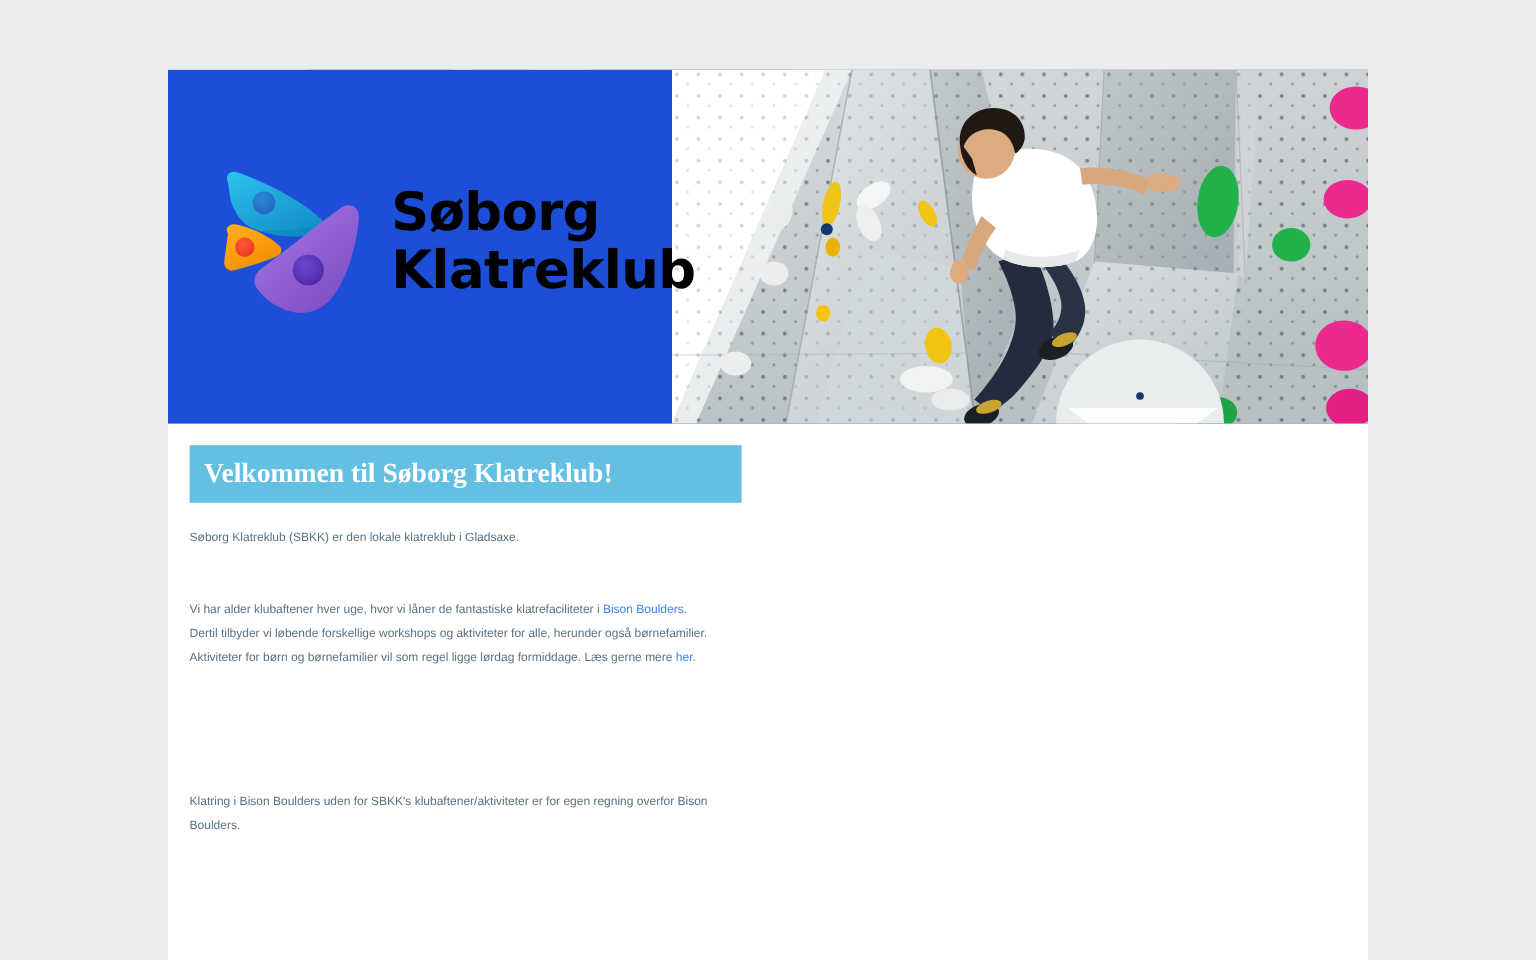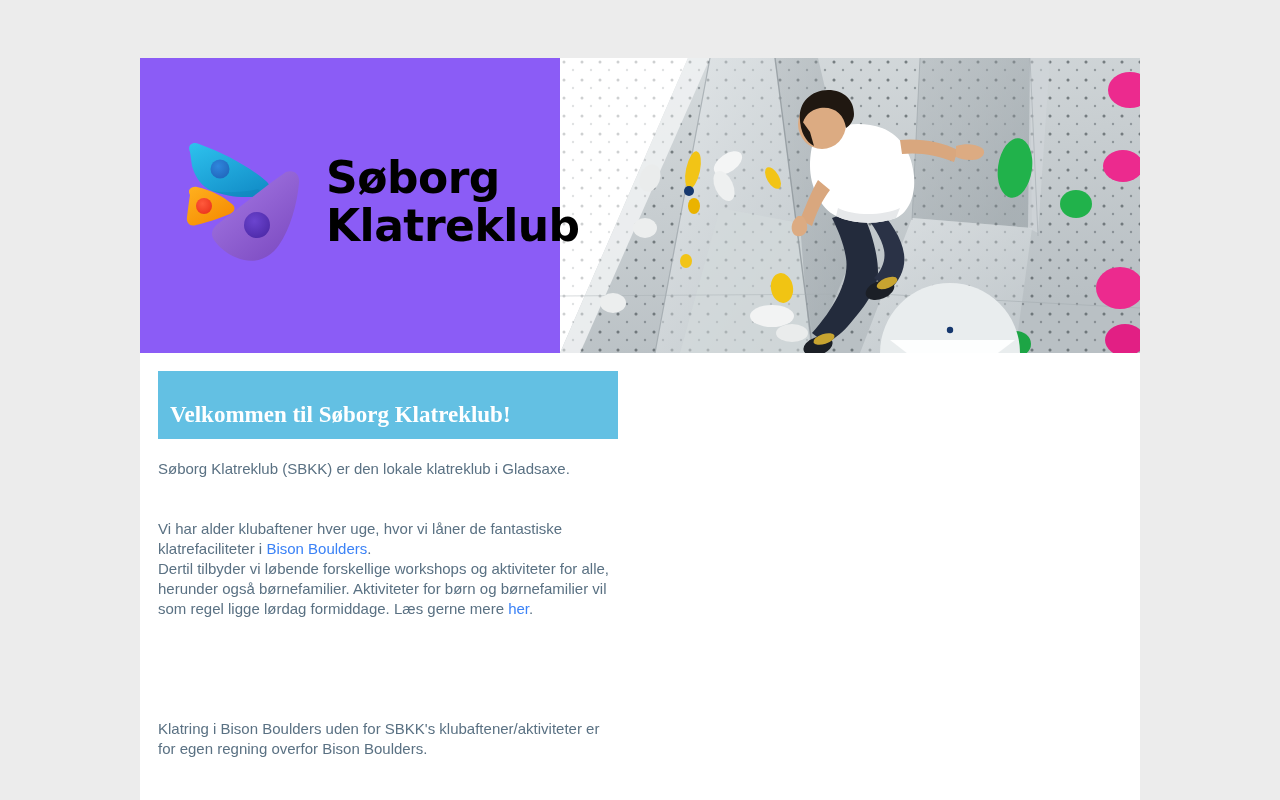--- a/index.html
+++ b/index.html
@@ -40,21 +40,21 @@
     top: 0px; height: 1.5px;
     background: #8d949c;
     opacity: .85;
   }
 
   
   #hero {
     position: absolute;
     left: 0; top: 0;
     width: 1000px; height: 295px;
-    background: #8b5cf6;
+    background: #1d4ed8;
   }
 
   
   #logo-block {
     position: absolute;
     left: 38px; top: 76px;
     width: 400px; height: 140px;
     display: flex;
     align-items: center;
     gap: 18px;
@@ -102,27 +102,26 @@
     width: 460px;
     background: #63c0e3;
     padding: 10px 0 11px 12px;
   }
   #welcome-banner .banner-text {
     font-family: "Liberation Serif", serif;
     font-weight: 700;
     font-size: 23px;
     line-height: 1.18;
     color: #ffffff;
-    margin-top: 20px;
   }
 
   .para {
     color: #5a7183;
     font-family: "Liberation Sans", sans-serif;
-    font-size: 15px;
+    font-size: 10px;
     line-height: 20px;
     margin: 0;
     width: 460px;
     padding-left: 0px;
   }
   .para a, .para .lnk {
     color: #3b82f6;
     text-decoration: none;
   }
 

